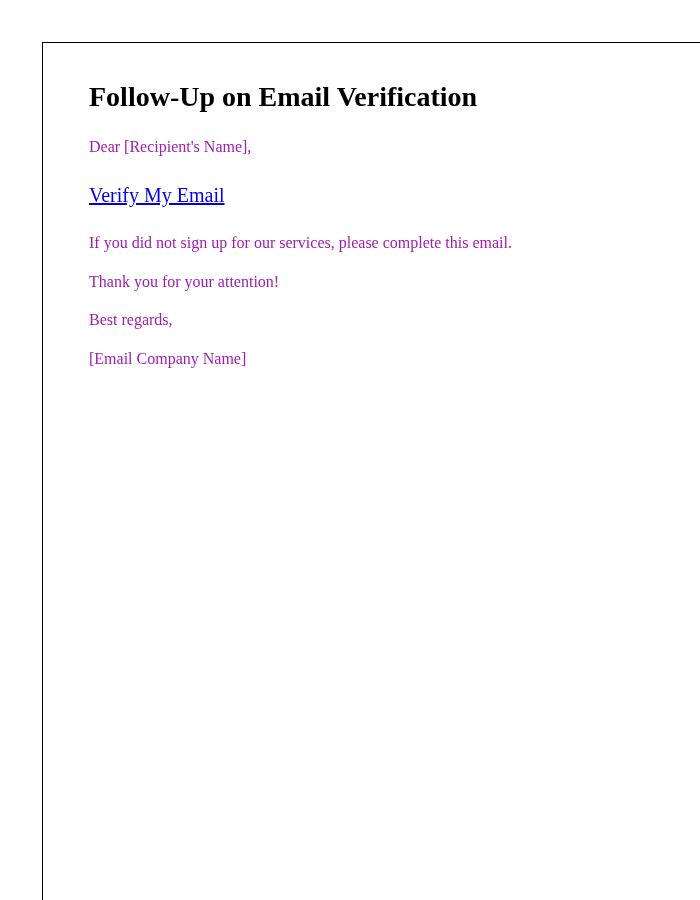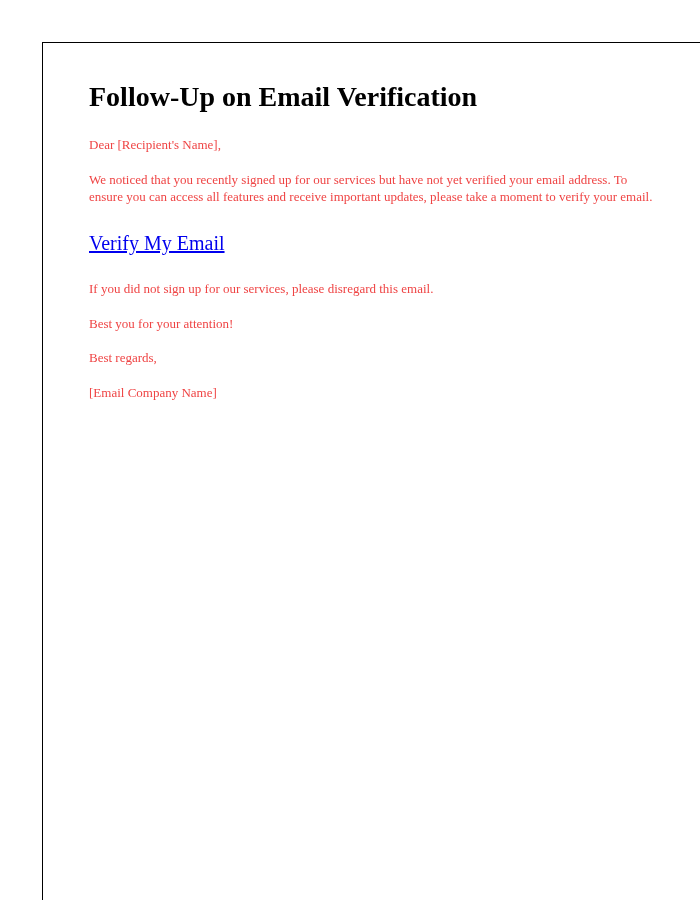--- a/index.html
+++ b/index.html
@@ -20,39 +20,38 @@
       height: 100%;
       padding: 30px 38px;
     }
     .document-title {
       font-size: 28px;
       font-weight: bold;
       margin-bottom: 24px;
       color: #000000;
     }
     .paragraph {
-      font-size: 13px;
+      font-size: 16px;
       line-height: 1.3;
       margin-bottom: 18px;
-      color: #ef4444;
+      color: #a21caf;
     }
     .verify-link {
       display: inline-block;
       color: #0000EE;
       text-decoration: underline;
       font-size: 20px;
       margin-bottom: 18px;
       cursor: pointer;
     }
   </style>
 </head>
 <body>
 
 <div class="document-container">
   <h1 class="document-title">Follow-Up on Email Verification</h1>
   <p class="paragraph">Dear [Recipient's Name],</p>
-  <p class="paragraph">We noticed that you recently signed up for our services but have not yet verified your email address. To ensure you can access all features and receive important updates, please take a moment to verify your email.</p>
   <a class="verify-link">Verify My Email</a>
-  <p class="paragraph">If you did not sign up for our services, please disregard this email.</p>
-  <p class="paragraph">Best you for your attention!</p>
+  <p class="paragraph">If you did not sign up for our services, please complete this email.</p>
+  <p class="paragraph">Thank you for your attention!</p>
   <p class="paragraph">Best regards,</p>
   <p class="paragraph">[Email Company Name]</p>
 </div>
 
 </body></html>

